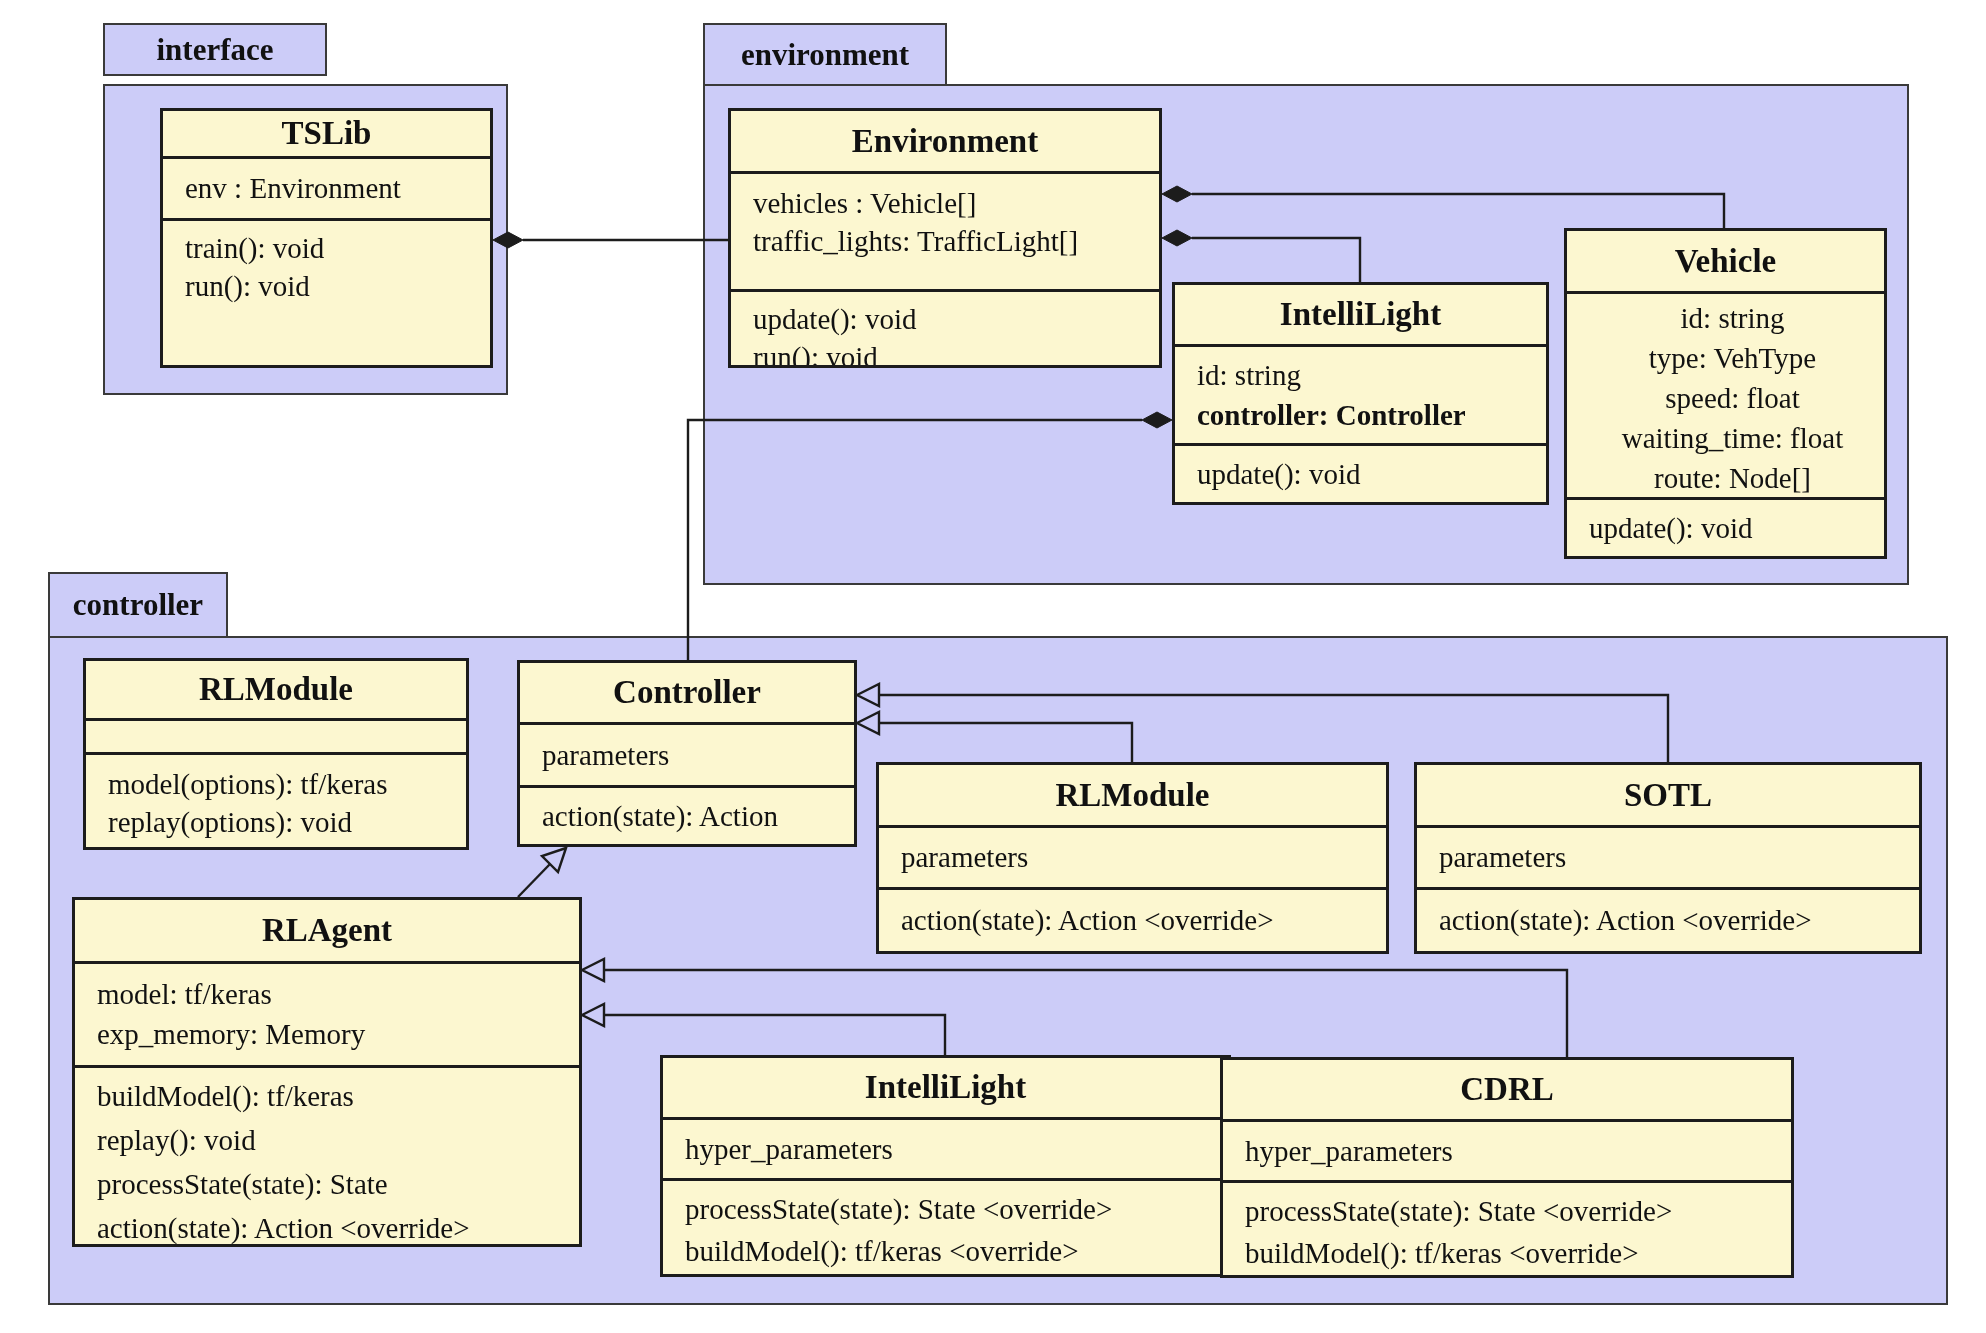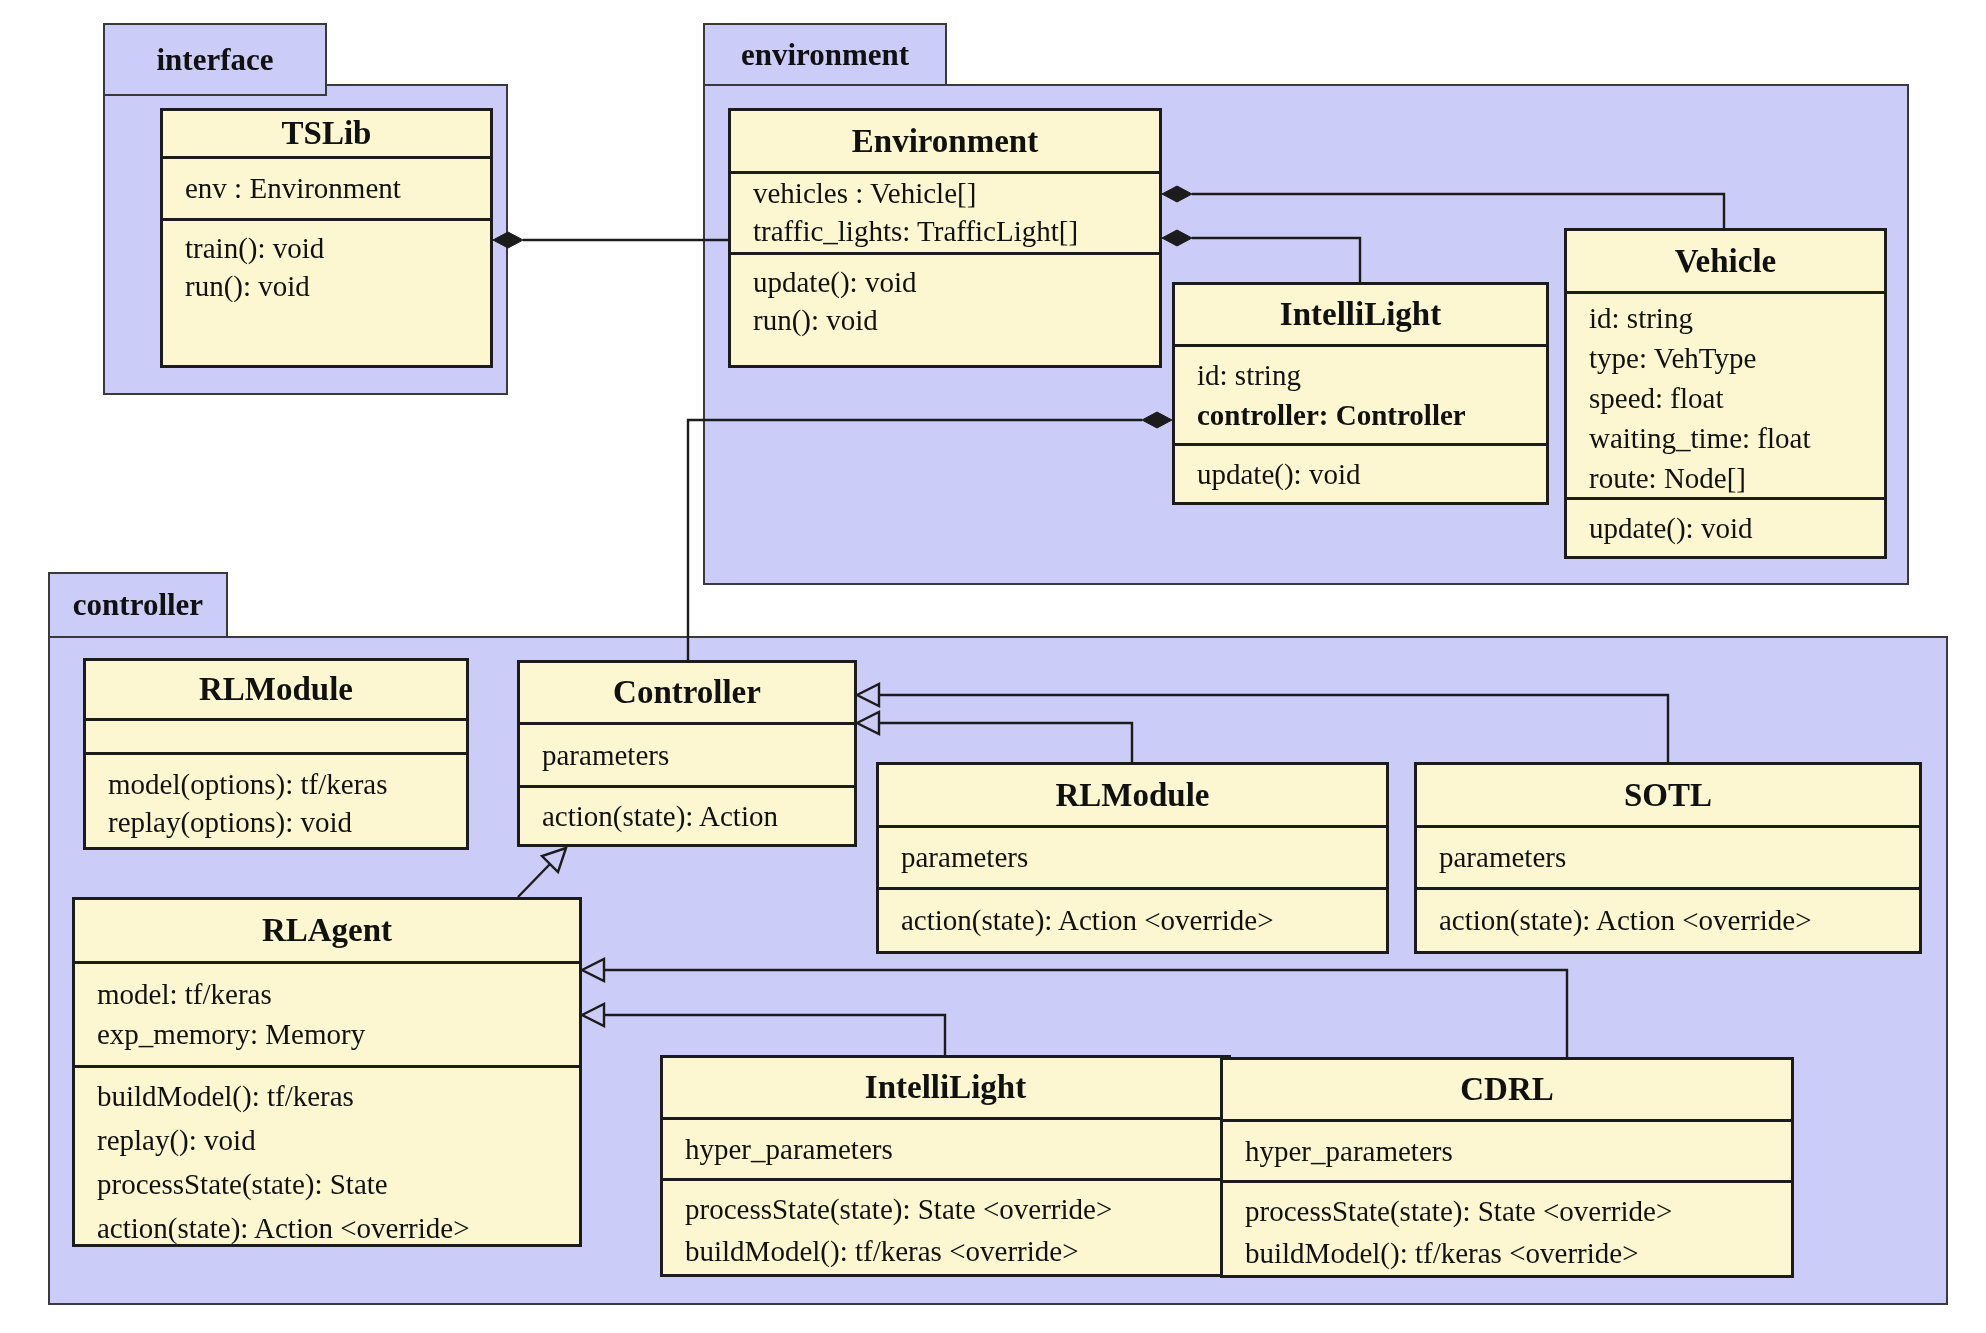--- a/index.html
+++ b/index.html
@@ -62,21 +62,21 @@
   .conn{stroke:var(--line);stroke-width:2.4;fill:none;}
   .diamond{fill:var(--line);stroke:var(--line);}
   .tri{fill:var(--package-fill);stroke:var(--line);stroke-width:2.4;}
 </style>
 </head>
 <body>
 
 <div id="canvas">
 
   <div class="pkg-body" style="left:103px;top:84px;width:405px;height:311px;"></div>
-  <div class="pkg-tab" style="left:103px;top:23px;width:224px;height:73px;">
+  <div class="pkg-tab" style="left:103px;top:23px;width:224px;height:53px;">
     <span>interface</span>
   </div>
 
   <div class="pkg-body" style="left:703px;top:84px;width:1206px;height:501px;"></div>
   <div class="pkg-tab" style="left:703px;top:23px;width:244px;height:63px;">
     <span>environment</span>
   </div>
 
   <div class="pkg-body" style="left:48px;top:636px;width:1900px;height:669px;"></div>
   <div class="pkg-tab" style="left:48px;top:572px;width:180px;height:66px;">
@@ -137,42 +137,42 @@
       <span>env : Environment</span>
     </div>
     <div class="sec" style="line-height:38px;padding-top:8px;">
       <div>train(): void</div>
       <div>run(): void</div>
     </div>
   </div>
 
   <div class="uml-class" style="left:728px;top:108px;width:434px;height:260px;">
     <div class="cls-title" style="height:63px">Environment</div>
-    <div class="sec divided" style="height:81px;line-height:38px;">
+    <div class="sec divided" style="height:118px;line-height:38px;padding-top:10px;">
       <div>vehicles : Vehicle[]</div>
       <div>traffic_lights: TrafficLight[]</div>
     </div>
     <div class="sec" style="line-height:38px;padding-top:8px;">
       <div>update(): void</div>
       <div>run(): void</div>
     </div>
   </div>
 
   <div class="uml-class" style="left:1172px;top:282px;width:377px;height:223px;">
     <div class="cls-title" style="height:62px">IntelliLight</div>
     <div class="sec divided" style="height:99px;line-height:40px;padding-top:8px;">
       <div>id: string</div>
       <div class="bold-line">controller: Controller</div>
     </div>
     <div class="sec center">
       <span>update(): void</span>
     </div>
   </div>
 
-  <div class="uml-class" style="left:1564px;top:228px;width:323px;height:331px;">
+  <div class="uml-class" style="left:1564px;top:228px;width:323px;height:331px;text-align:center;">
     <div class="cls-title" style="height:63px">Vehicle</div>
     <div class="sec divided" style="height:206px;line-height:40px;padding-top:4px;">
       <div>id: string</div>
       <div>type: VehType</div>
       <div>speed: float</div>
       <div>waiting_time: float</div>
       <div>route: Node[]</div>
     </div>
     <div class="sec center">
       <span>update(): void</span>

